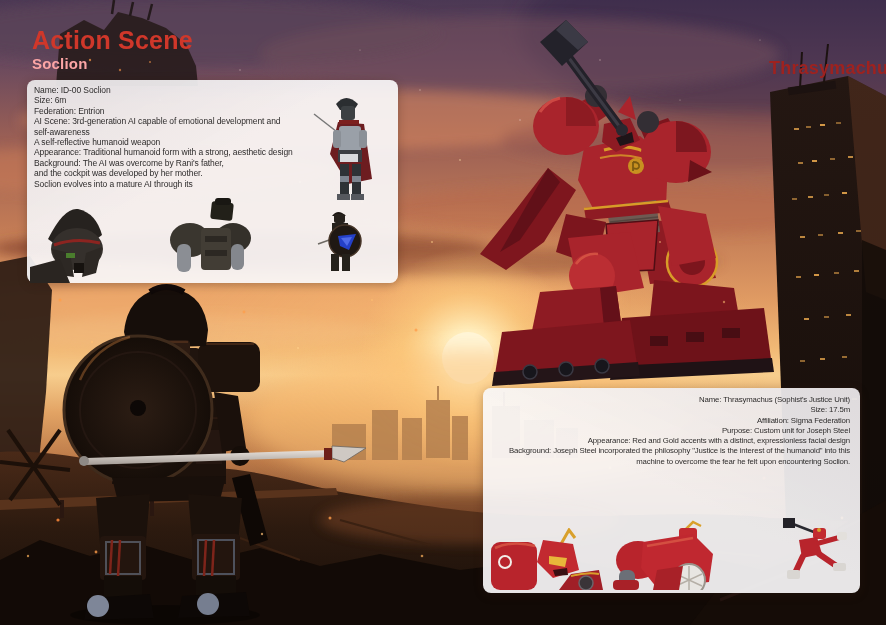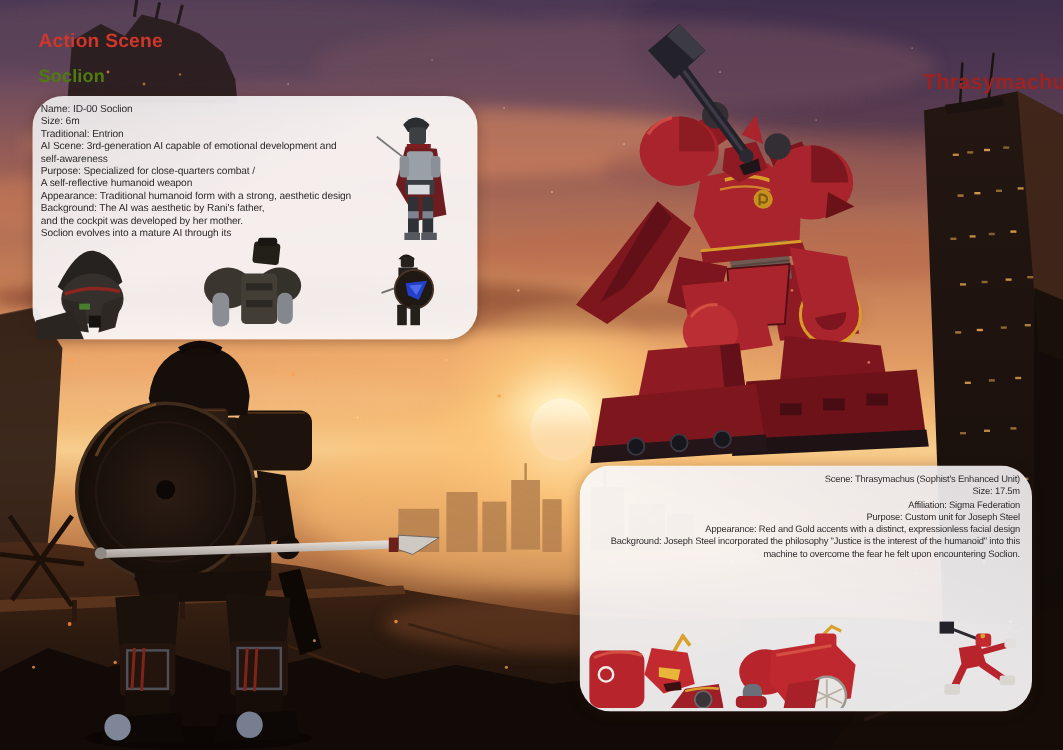--- a/index.html
+++ b/index.html
@@ -1,22 +1,22 @@
 <!DOCTYPE html>
 <html><head>
 <meta charset="utf-8">
 <style>
   html,body{margin:0;padding:0;background:#000;}
   #stage{position:relative;width:886px;height:625px;overflow:hidden;font-family:"Liberation Sans",sans-serif;}
   #scene{position:absolute;left:0;top:0;}
   .heading{position:absolute;font-weight:bold;letter-spacing:.2px;}
-  #page-title{left:32px;top:26px;font-size:16px;color:#d0372a;}
-  #soclion-heading{left:32px;top:55px;font-size:15px;color:#4d7c0f;}
+  #page-title{left:32px;top:26px;font-size:25px;color:#d0372a;}
+  #soclion-heading{left:32px;top:55px;font-size:15px;color:#fca5a5;}
   #thrasymachus-heading{left:769px;top:58px;font-size:18px;color:#9e221f;}
-  .card{position:absolute;border-radius:26px;background:
+  .card{position:absolute;border-radius:8px;background:
         linear-gradient(150deg,rgba(216,211,214,.55),rgba(255,255,255,0) 45%),
         rgba(250,248,250,0.92);
         box-shadow:0 2px 10px rgba(50,25,15,.3);}
   #soclion-card{left:27px;top:80px;width:371px;height:203px;}
   #thrasymachus-card{left:483px;top:388px;width:377px;height:205px;background:
         linear-gradient(205deg,rgba(214,209,212,.5),rgba(255,255,255,0) 50%),
         rgba(250,248,250,0.92);}
   .tb{position:absolute;color:#2e2c2c;}
   #soclion-card .tb{left:7px;top:5px;width:300px;font-size:8.5px;line-height:10.4px;letter-spacing:-0.1px;}
   #thrasymachus-card .tb{right:10px;top:7px;width:357px;font-size:7.8px;line-height:10.3px;letter-spacing:-0.15px;text-align:right;}
@@ -354,27 +354,26 @@
 </svg>
 
 <div id="page-title" class="heading">Action Scene</div>
 <div id="soclion-heading" class="heading">Soclion</div>
 <div id="thrasymachus-heading" class="heading">Thrasymachus</div>
 
 <div id="soclion-card" class="card">
   <div class="tb">
     <div class="ln">Name: ID-00 Soclion</div>
     <div class="ln">Size: 6m</div>
-    <div class="ln">Traditional: Entrion</div>
+    <div class="ln">Federation: Entrion</div>
     <div class="ln">AI Scene: 3rd-generation AI capable of emotional development and</div>
     <div class="ln">self-awareness</div>
-    <div class="ln">Purpose: Specialized for close-quarters combat /</div>
     <div class="ln">A self-reflective humanoid weapon</div>
     <div class="ln">Appearance: Traditional humanoid form with a strong, aesthetic design</div>
-    <div class="ln">Background: The AI was aesthetic by Rani's father,</div>
+    <div class="ln">Background: The AI was overcome by Rani's father,</div>
     <div class="ln">and the cockpit was developed by her mother.</div>
     <div class="ln">Soclion evolves into a mature AI through its</div>
   </div>
 
   <svg class="mini" style="left:283px;top:4px;" width="72" height="120" viewBox="0 0 72 120">
     <line x1="4" y1="30" x2="40" y2="58" stroke="#787878" stroke-width="1.5"></line>
     <polygon points="28,38 54,40 62,95 38,100 20,70" fill="#6d1d20"></polygon>
     <path d="M26,20 Q36,8 48,20 L44,26 L30,26 Z" fill="#2b2e31"></path>
     <rect x="31" y="22" width="14" height="14" rx="3" fill="#3c4043"></rect>
     <rect x="29" y="36" width="20" height="4" fill="#7c1f1e"></rect>
@@ -422,21 +421,21 @@
     <circle cx="29" cy="31" r="16" fill="#1f1813" stroke="#463528" stroke-width="1.5"></circle>
     <polygon points="22,26 40,24 33,40 24,36" fill="#2440c8"></polygon>
     <polygon points="25,28 36,27 31,36" fill="#4f6ae8"></polygon>
     <rect x="15" y="44" width="8" height="17" fill="#24201a"></rect>
     <rect x="26" y="44" width="8" height="17" fill="#24201a"></rect>
   </svg>
 </div>
 
 <div id="thrasymachus-card" class="card">
   <div class="tb">
-    <div class="ln">Scene: Thrasymachus (Sophist's Enhanced Unit)</div>
+    <div class="ln">Name: Thrasymachus (Sophist's Justice Unit)</div>
     <div class="ln">Size: 17.5m</div>
     <div class="ln">Affiliation: Sigma Federation</div>
     <div class="ln">Purpose: Custom unit for Joseph Steel</div>
     <div class="ln">Appearance: Red and Gold accents with a distinct, expressionless facial design</div>
     <div class="ln">Background: Joseph Steel incorporated the philosophy "Justice is the interest of the humanoid" into this</div>
     <div class="ln">machine to overcome the fear he felt upon encountering Soclion.</div>
   </div>
 
   <svg class="mini" style="left:8px;top:140px;" width="112" height="62" viewBox="0 0 112 62">
     <rect x="0" y="14" width="46" height="48" rx="9" fill="#b8242c"></rect>

